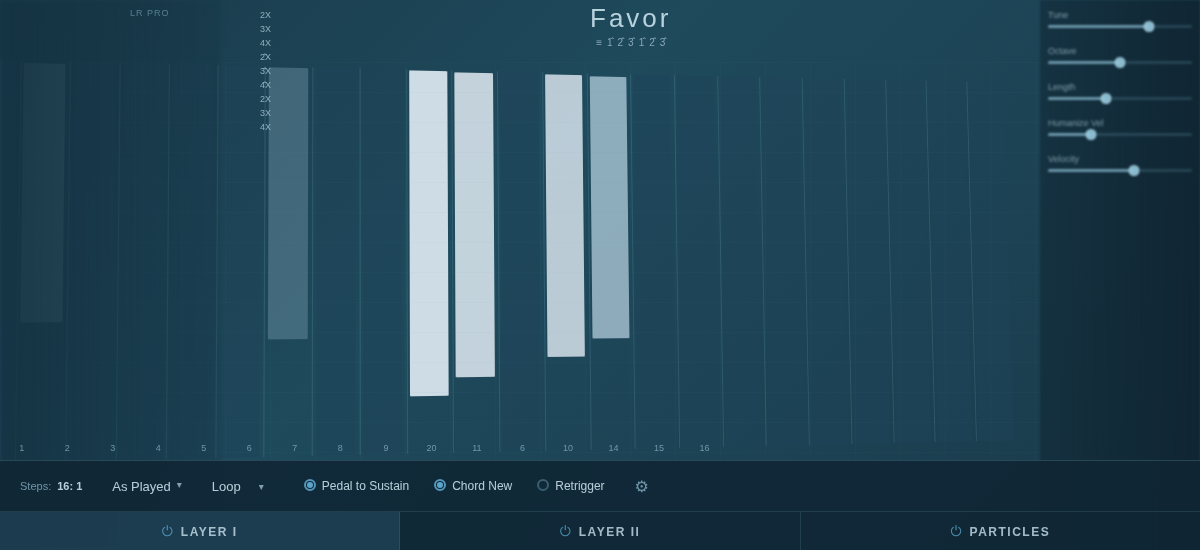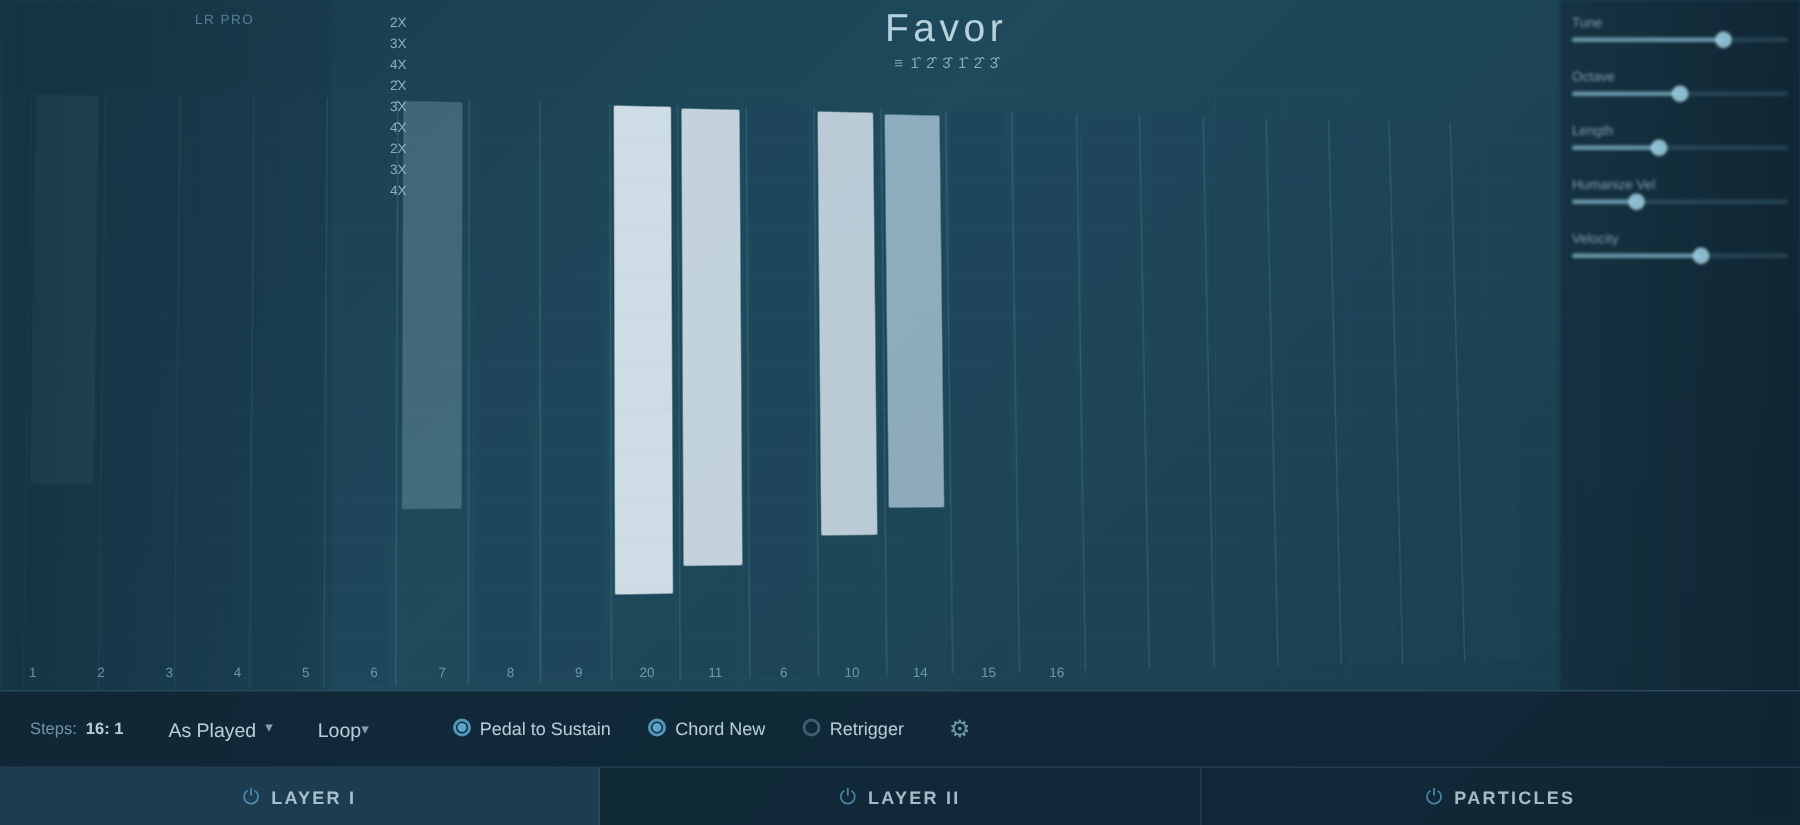--- a/index.html
+++ b/index.html
@@ -99,22 +99,22 @@
     }
 
     .dropdown-arrow {
       color: rgba(180,210,225,0.7);
       font-size: 10px;
     }
 
     .loop-dropdown {
       display: flex;
       align-items: center;
-      gap: 0;
-      margin-right: 56px;
+      gap: 18px;
+      margin-right: 40px;
       cursor: pointer;
     }
 
     .loop-label {
       color: rgba(200,225,235,0.9);
       font-size: 13px;
     }
 
     .radio-group {
       display: flex;

